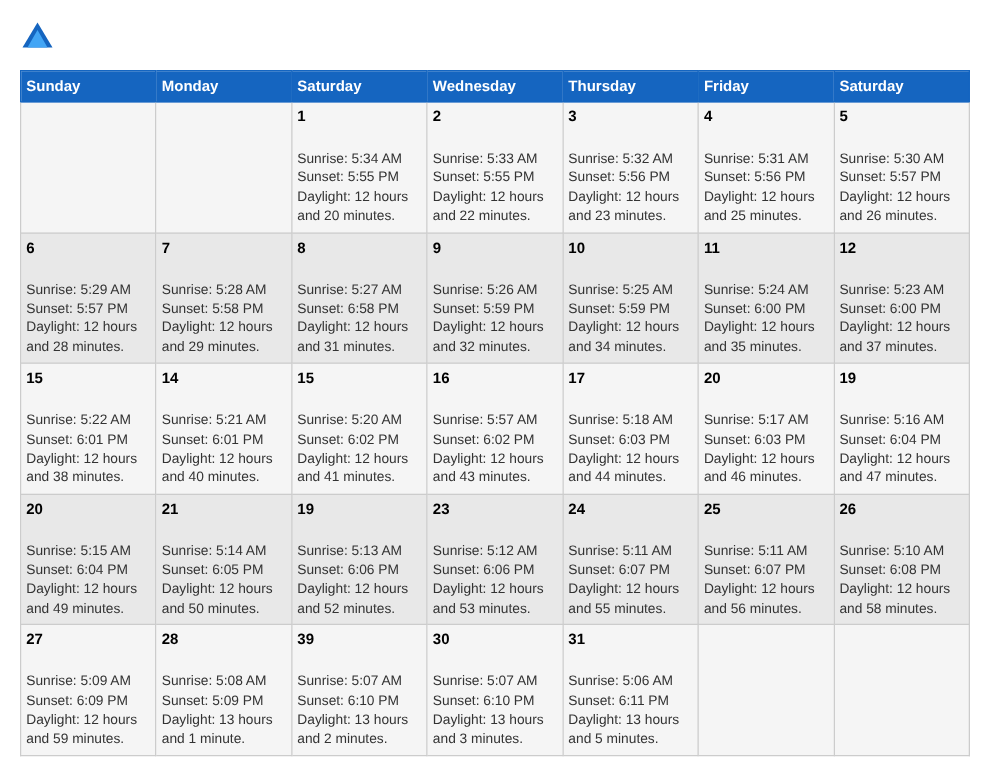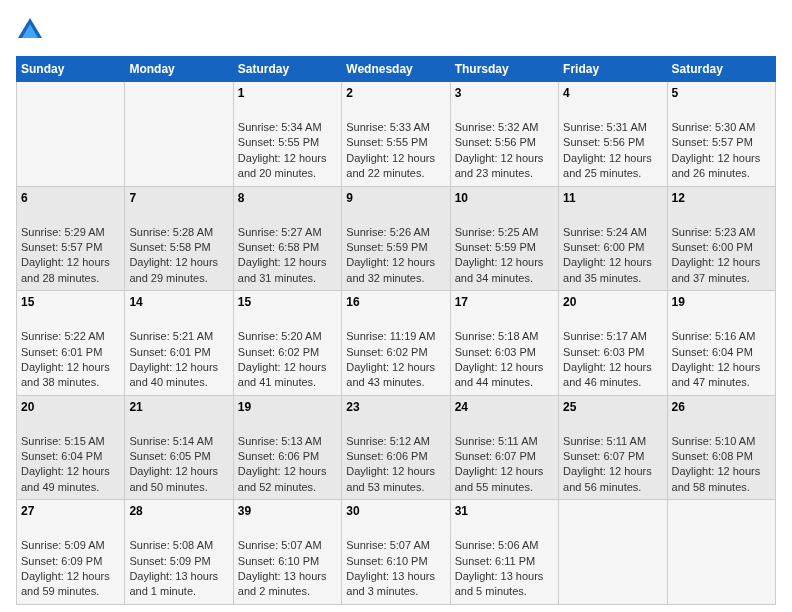--- a/index.html
+++ b/index.html
@@ -230,21 +230,21 @@
         </td>
         <td>
           <span class="day-number">15</span>
           <div class="cell-content">Sunrise: 5:20 AM
 Sunset: 6:02 PM
 Daylight: 12 hours
 and 41 minutes.</div>
         </td>
         <td>
           <span class="day-number">16</span>
-          <div class="cell-content">Sunrise: 11:19 AM
+          <div class="cell-content">Sunrise: 5:57 AM
 Sunset: 6:02 PM
 Daylight: 12 hours
 and 43 minutes.</div>
         </td>
         <td>
           <span class="day-number">17</span>
           <div class="cell-content">Sunrise: 5:18 AM
 Sunset: 6:03 PM
 Daylight: 12 hours
 and 44 minutes.</div>

